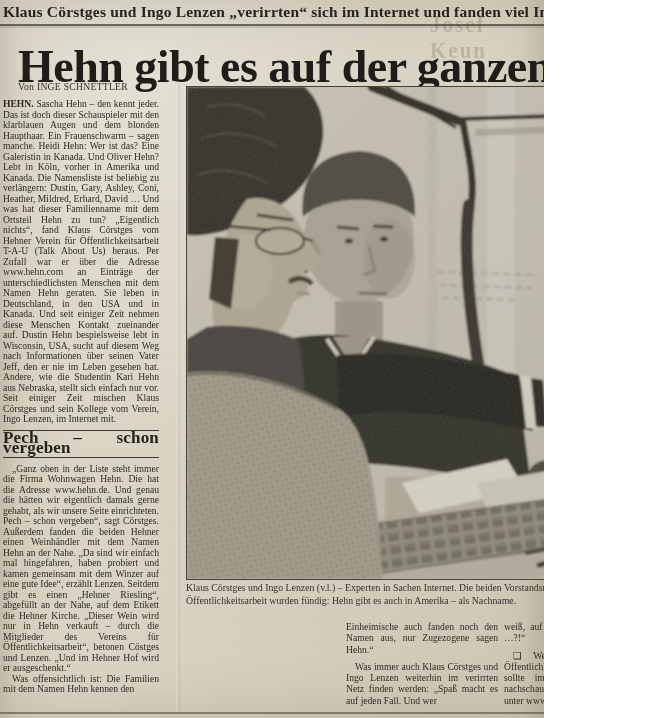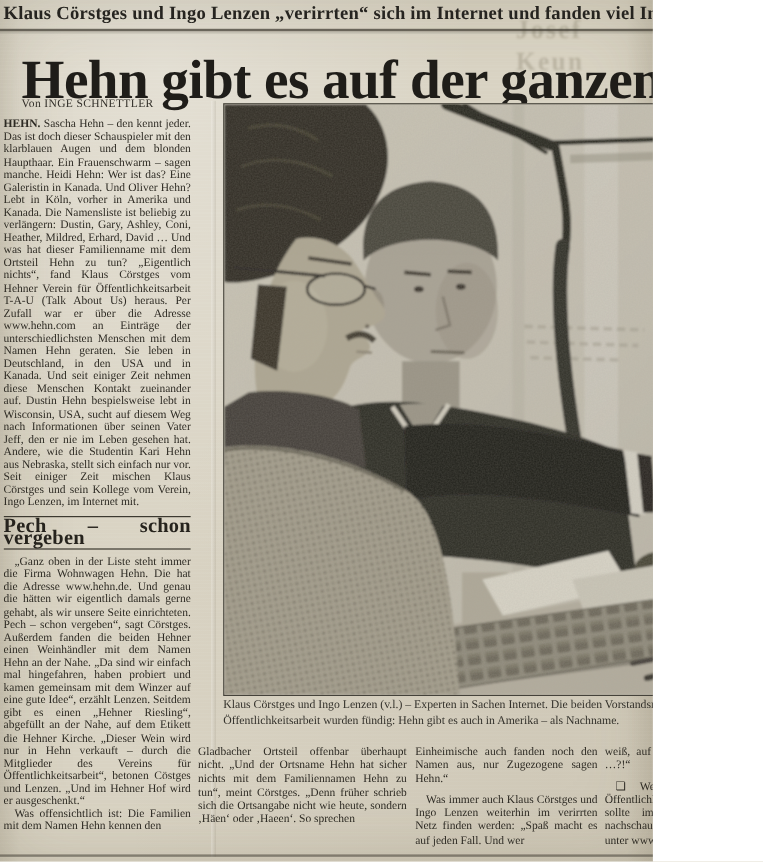--- a/index.html
+++ b/index.html
@@ -217,23 +217,20 @@
 
       <rect width="464" height="492" filter="url(#grain)" opacity=".55"></rect>
     </svg>
   </figure>
 
   <figcaption class="caption">
     <span>Klaus Cörstges und Ingo Lenzen (v.l.) – Experten in Sachen Internet. Die beiden Vorstandsmitglieder des Vereins für Öffentlichkeitsarbeit wurden fündig: Hehn gibt es auch in Amerika – als Nachname.</span>
     <span class="credit">RP-Foto: Dieter Wiechmann</span>
   </figcaption>
 
-  <div class="col bcol col2">
-    <p>Gladbacher Ortsteil offenbar überhaupt nicht. „Und der Ortsname Hehn hat sicher nichts mit dem Familiennamen Hehn zu tun“, meint Cörstges. „Denn früher schrieb sich die Ortsangabe nicht wie heute, sondern ‚Häen‘ oder ‚Haeen‘. So sprechen</p>
-  </div>
   <div class="col bcol col3">
     <p>Einheimische auch fanden noch den Namen aus, nur Zugezogene sagen Hehn.“</p>
     <p class="indent gap-p">Was immer auch Klaus Cörstges und Ingo Lenzen weiterhin im verirrten Netz finden werden: „Spaß macht es auf jeden Fall. Und wer</p>
   </div>
   <div class="col bcol col4">
     <p>weiß, auf was wir noch stoßen werden …?!“</p>
     <p class="indent gap-p">❏ Wer gerne mehr über den Öffentlichkeitsverein TAU wissen will, sollte im Internet unter www.t-a-u- nachschauen. Und mehr über Hehn gibt es unter www.mg-hehn.de.</p>
   </div>
 
   <div class="bottom-rule"></div>

